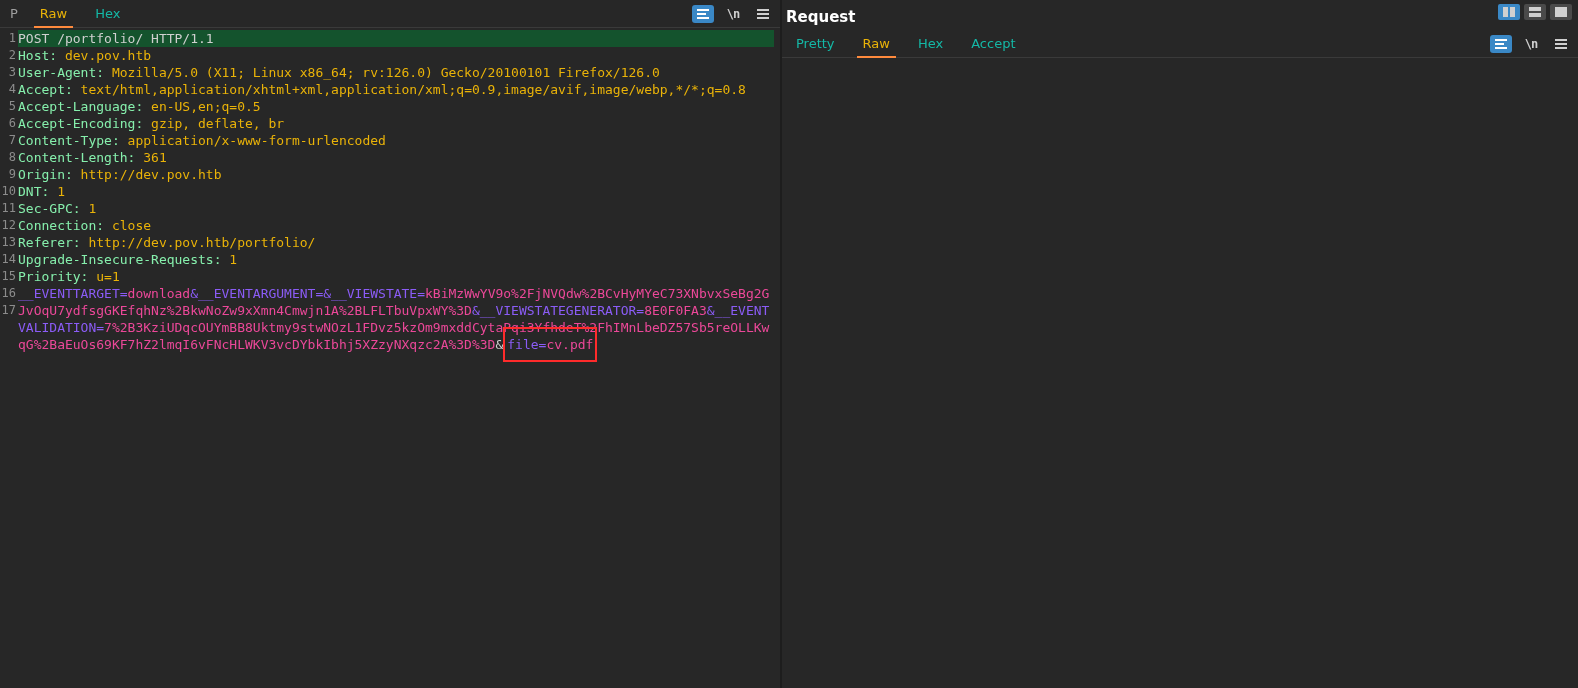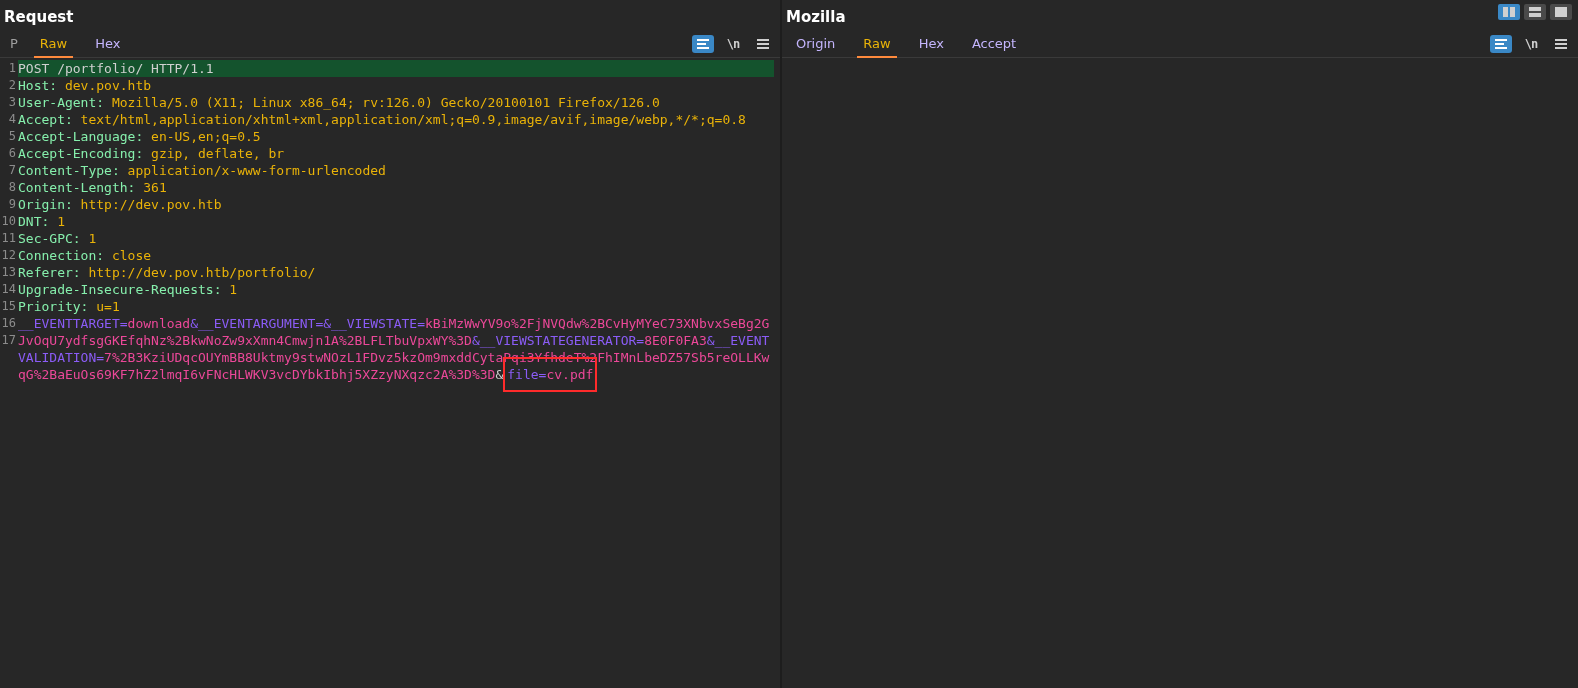--- a/index.html
+++ b/index.html
@@ -30,21 +30,21 @@
     height:28px;
     border-bottom:1px solid #3a3a3a;
     font-family:"DejaVu Sans","Segoe UI",Arial,sans-serif;
     font-size:13px;
   }
   .tabbar .search-letter {
     color:#9f9f9f;
     padding:0 8px 6px 10px;
   }
   .tab {
-    color:#c4b5fd;
+    color:#14b8a6;
     padding:0 14px 6px 14px;
     cursor:pointer;
     position:relative;
   }
   .tab.active { color:#eab308; }
   .tab.active::after {
     content:"";
     position:absolute;
     left:8px; right:8px; bottom:-1px;
     height:2px;
@@ -128,21 +128,20 @@
     padding:8px 2px;
     display:inline;
   }
 </style>
 </head>
 <body>
 
 <div class="root">
 
   <div class="pane left">
-    <div class="title">Request</div>
 
     <div class="tabbar">
       <span class="search-letter">P</span>
       <div class="tab active">Raw</div>
       <div class="tab">Hex</div>
 
       <div class="toolbar-right">
         <div class="tool-btn accent">
           <svg viewBox="0 0 16 16">
               <rect x="2" y="3" width="12" height="2" fill="currentColor"></rect>
@@ -201,24 +200,24 @@
           <span class="ico-rows">
             <span></span>
             <span></span>
           </span>
         </div>
       <div class="view-btn">
           <span class="ico-single"></span>
         </div>
     </div>
 
-    <div class="title">Mozilla</div>
+    <div class="title">Request</div>
 
     <div class="tabbar">
-      <div class="tab">Origin</div>
+      <div class="tab">Pretty</div>
       <div class="tab active">Raw</div>
       <div class="tab">Hex</div>
       <div class="tab">Accept</div>
 
       <div class="toolbar-right">
         <div class="tool-btn accent">
           <svg viewBox="0 0 16 16">
               <rect x="2" y="3" width="12" height="2" fill="currentColor"></rect>
               <rect x="2" y="7" width="9" height="2" fill="currentColor"></rect>
               <rect x="2" y="11" width="12" height="2" fill="currentColor"></rect>

